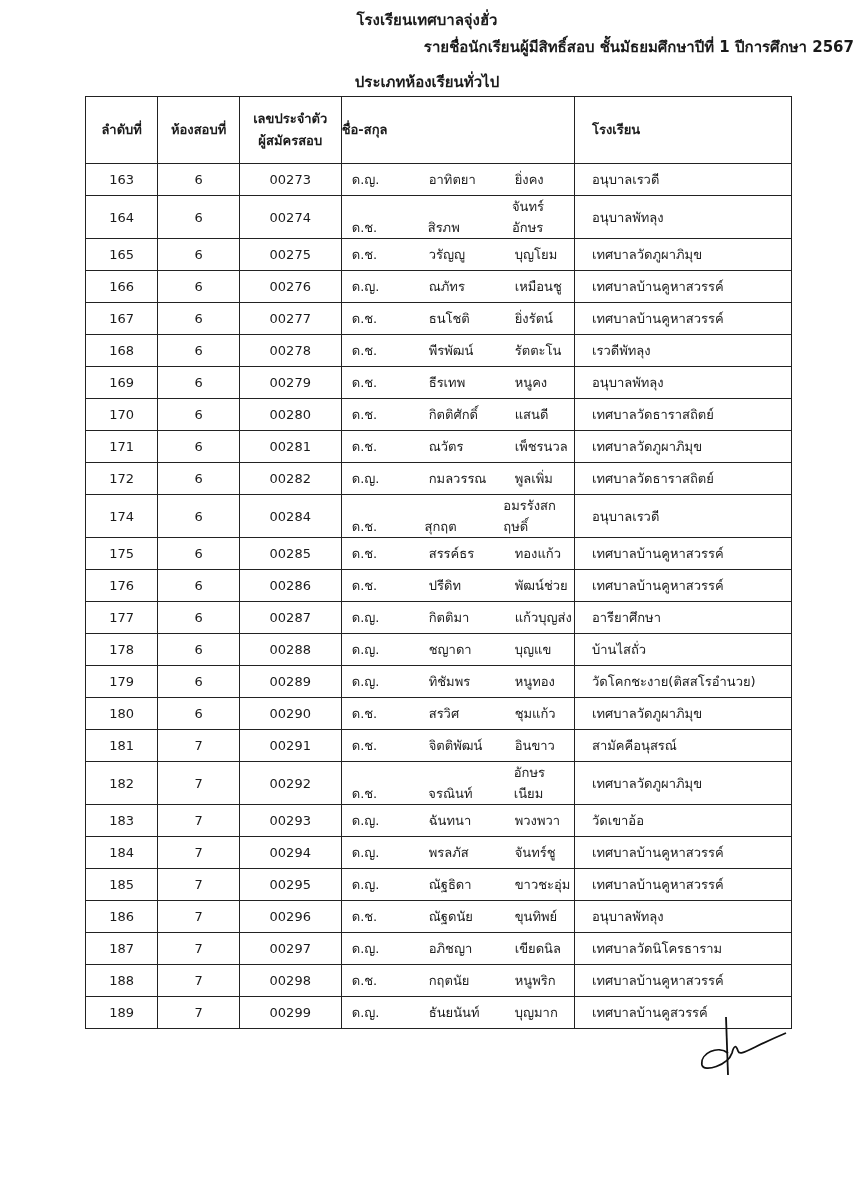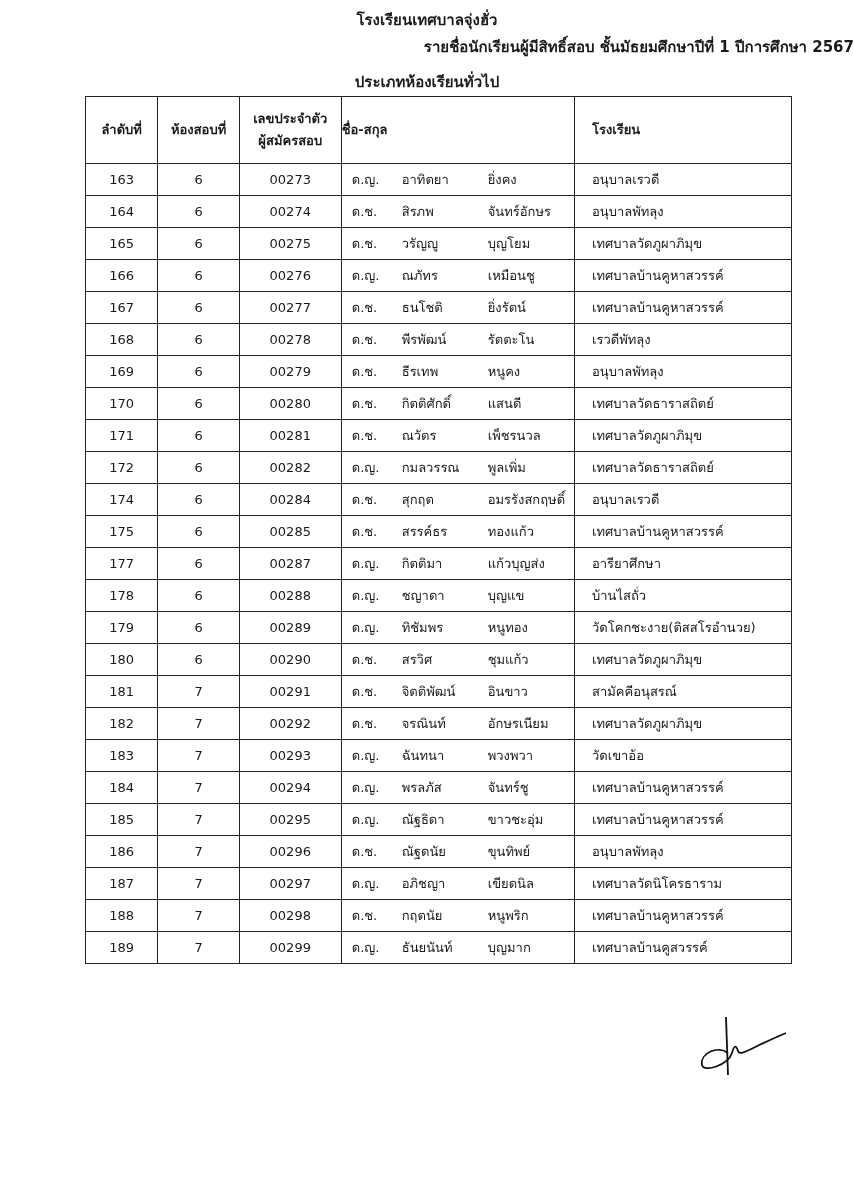--- a/index.html
+++ b/index.html
@@ -15,21 +15,21 @@
   th, td { border: 1.5px solid #222; padding: 0; }
   th { height: 66px; font-weight: bold; text-align: left; font-size: 13px; line-height: 22px; }
   td { height: 31px; }
   .c-no { width: 70px; text-align: center; }
   .c-room { width: 79px; text-align: center; }
   .c-id { width: 99px; text-align: center; }
   .c-name { width: 228px; }
   .c-school { width: 195px; padding-left: 17px; }
   .name-wrap { display: flex; align-items: flex-end; }
   .prefix { width: 48px; padding-left: 10px; }
-  .first { width: 82px; padding-left: 2px; }
+  .first { width: 82px; padding-left: 2px; margin-left: 27px; }
   .last { padding-left: 4px; }
   .sig { position: absolute; left: 688px; top: 1015px; width: 100px; height: 60px; }
 </style>
 </head>
 <body>
 
 <div class="title" id="t1">โรงเรียนเทศบาลจุ่งฮั่ว</div>
 <div class="title" id="t2">รายชื่อนักเรียนผู้มีสิทธิ์สอบ ชั้นมัธยมศึกษาปีที่ 1 ปีการศึกษา 2567</div>
 <div class="title" id="t3">ประเภทห้องเรียนทั่วไป</div>
 
@@ -197,20 +197,33 @@
         <td class="c-name">
           <div class="name-wrap">
             <span class="prefix">ด.ช.</span>
             <span class="first">สรรค์ธร</span>
             <span class="last">ทองแก้ว</span>
           </div>
         </td>
         <td class="c-school">เทศบาลบ้านคูหาสวรรค์</td>
       </tr>
       <tr>
+        <td class="c-no">176</td>
+        <td class="c-room">6</td>
+        <td class="c-id">00286</td>
+        <td class="c-name">
+          <div class="name-wrap">
+            <span class="prefix">ด.ช.</span>
+            <span class="first">ปรีดิท</span>
+            <span class="last">พัฒน์ช่วย</span>
+          </div>
+        </td>
+        <td class="c-school">เทศบาลบ้านคูหาสวรรค์</td>
+      </tr>
+      <tr>
         <td class="c-no">177</td>
         <td class="c-room">6</td>
         <td class="c-id">00287</td>
         <td class="c-name">
           <div class="name-wrap">
             <span class="prefix">ด.ญ.</span>
             <span class="first">กิตติมา</span>
             <span class="last">แก้วบุญส่ง</span>
           </div>
         </td>

